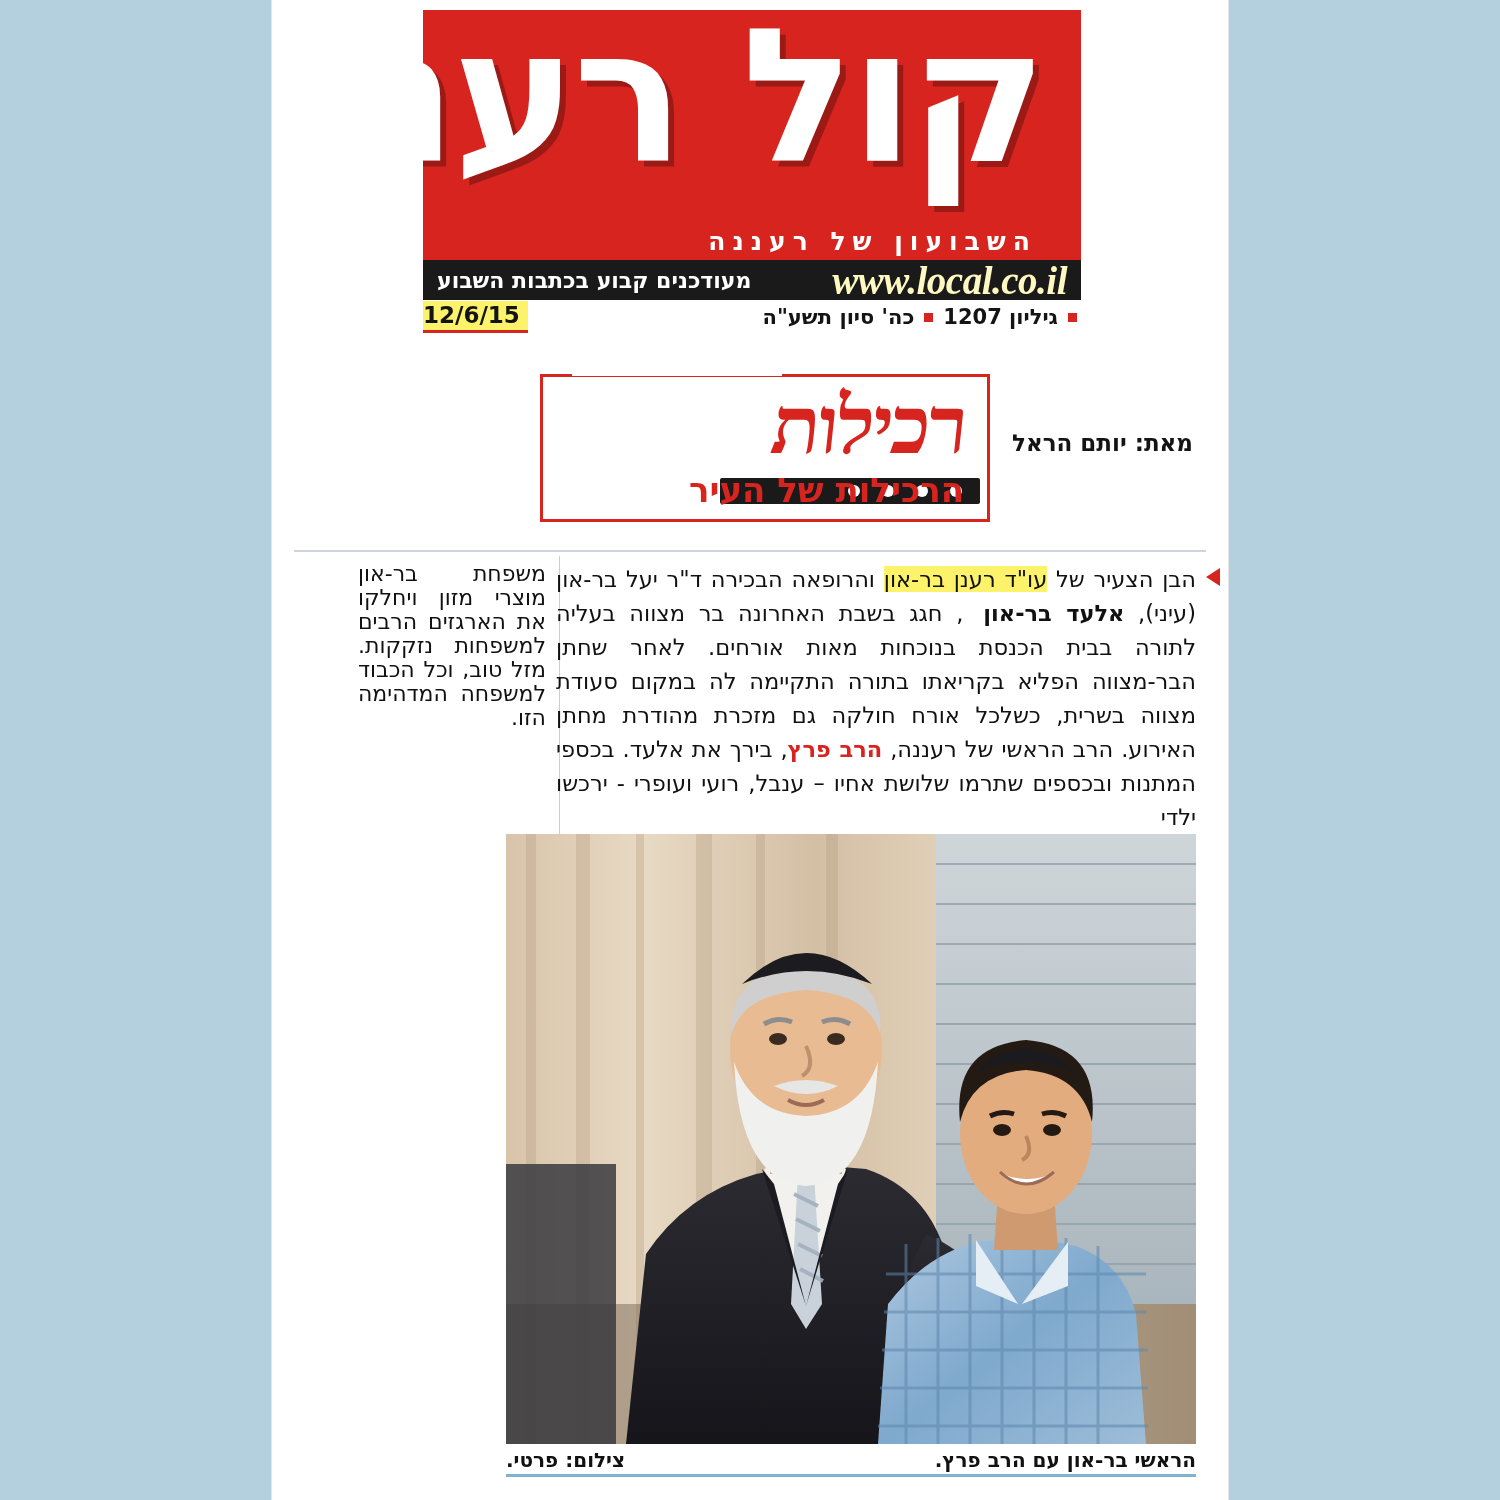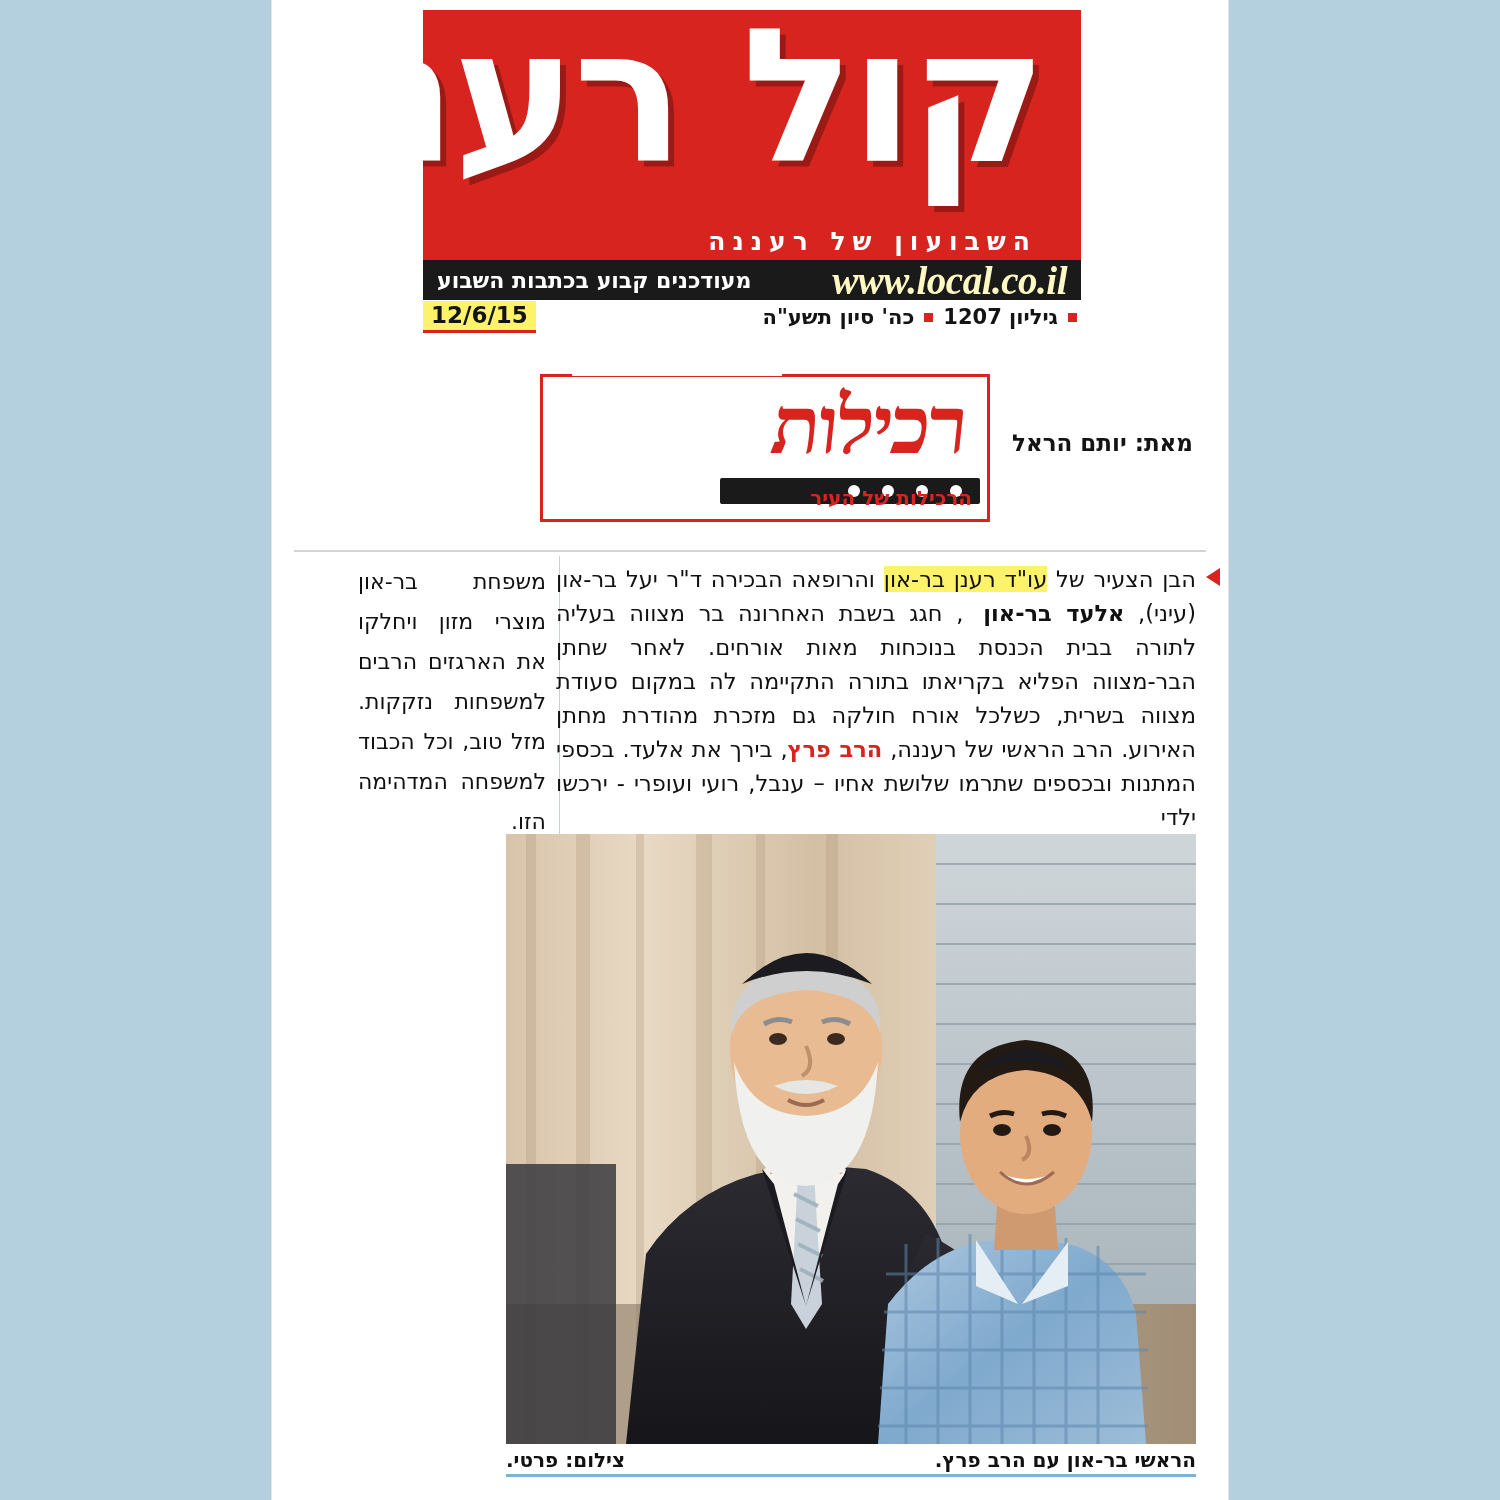--- a/index.html
+++ b/index.html
@@ -112,21 +112,21 @@
     width: 9px;
     height: 9px;
     background: #d8241f;
   }
   .date-badge {
     background: #fdf36a;
     font-family: "DejaVu Sans", sans-serif;
     font-weight: bold;
     font-size: 23px;
     color: #141414;
-    padding: 1px 8px 2px 8px;
+    padding: 1px 8px 2px 0;
     direction: ltr;
     border-bottom: 3px solid #d8241f;
   }
 
   
   .section-block {
     position: absolute;
     left: 260px;
     top: 368px;
     width: 470px;
@@ -182,25 +182,25 @@
   .section-strip .dot {
     position: absolute;
     top: 7px;
     width: 12px;
     height: 12px;
     border-radius: 50%;
     background: #ffffff;
   }
   .section-subtitle {
     position: absolute;
-    right: 30px;
+    right: 38px;
     bottom: 18px;
     font-family: "DejaVu Sans", sans-serif;
     font-weight: bold;
-    font-size: 20px;
+    font-size: 34px;
     color: #d8241f;
     direction: rtl;
     white-space: nowrap;
   }
   .byline {
     position: absolute;
     left: 740px;
     top: 430px;
     font-family: "DejaVu Sans", sans-serif;
     font-weight: bold;
@@ -244,21 +244,21 @@
   .body-text {
     font-family: "DejaVu Sans", sans-serif;
     font-size: 22.5px;
     line-height: 34px;
     color: #111111;
     text-align: justify;
     direction: rtl;
   }
   .col-side .body-text {
     font-size: 22px;
-    line-height: 40px;
+    line-height: 24px;
   }
   .arrow-bullet {
     position: absolute;
     right: -24px;
     top: 6px;
     width: 0;
     height: 0;
     border-top: 9px solid transparent;
     border-bottom: 9px solid transparent;
     border-right: 14px solid #d8241f;

